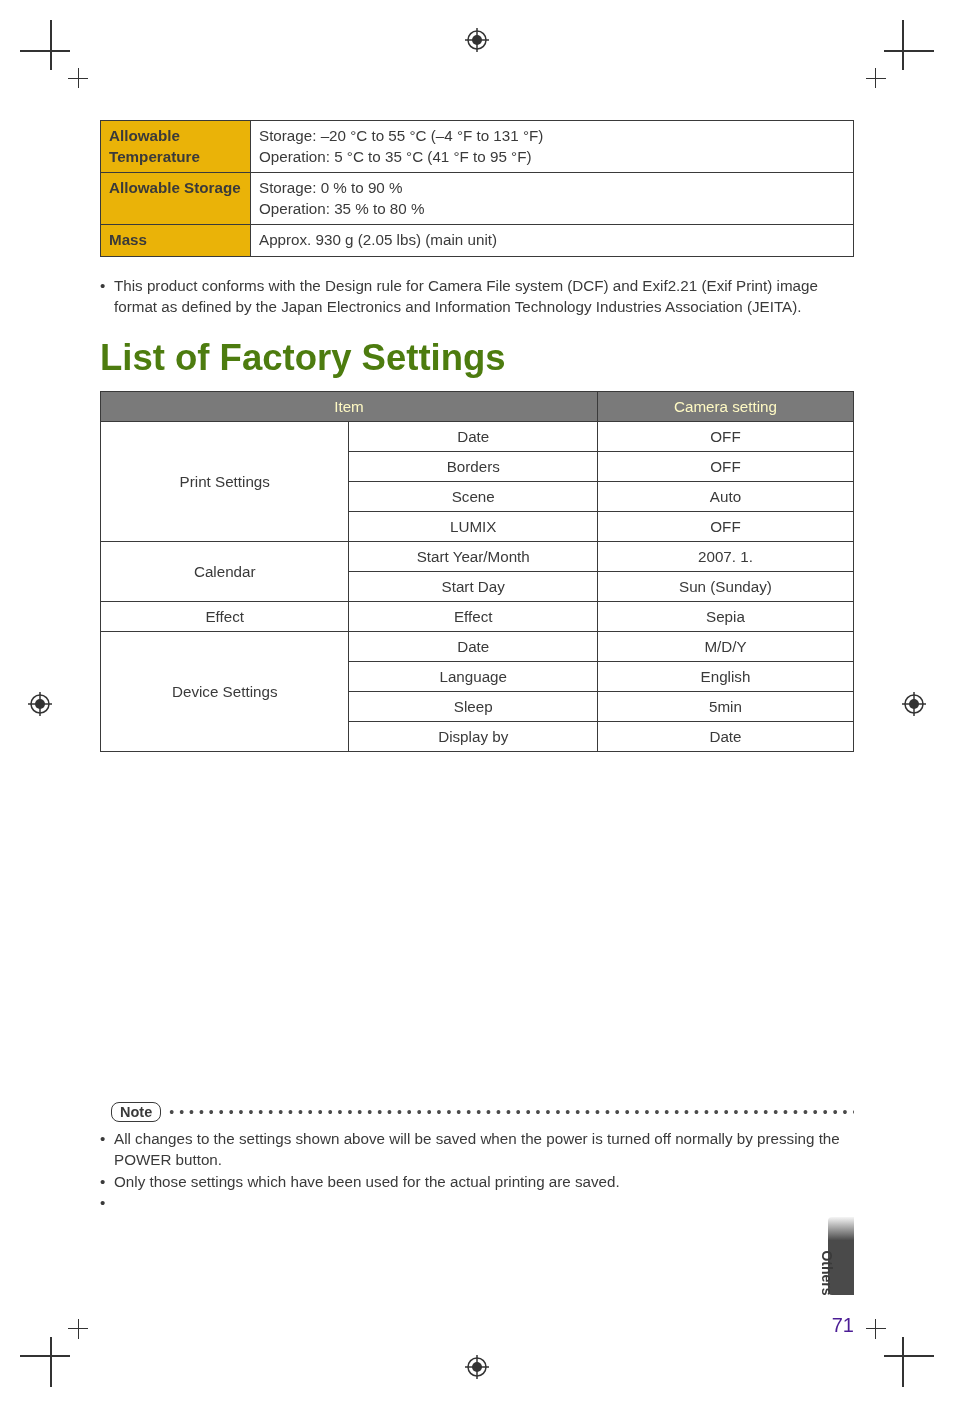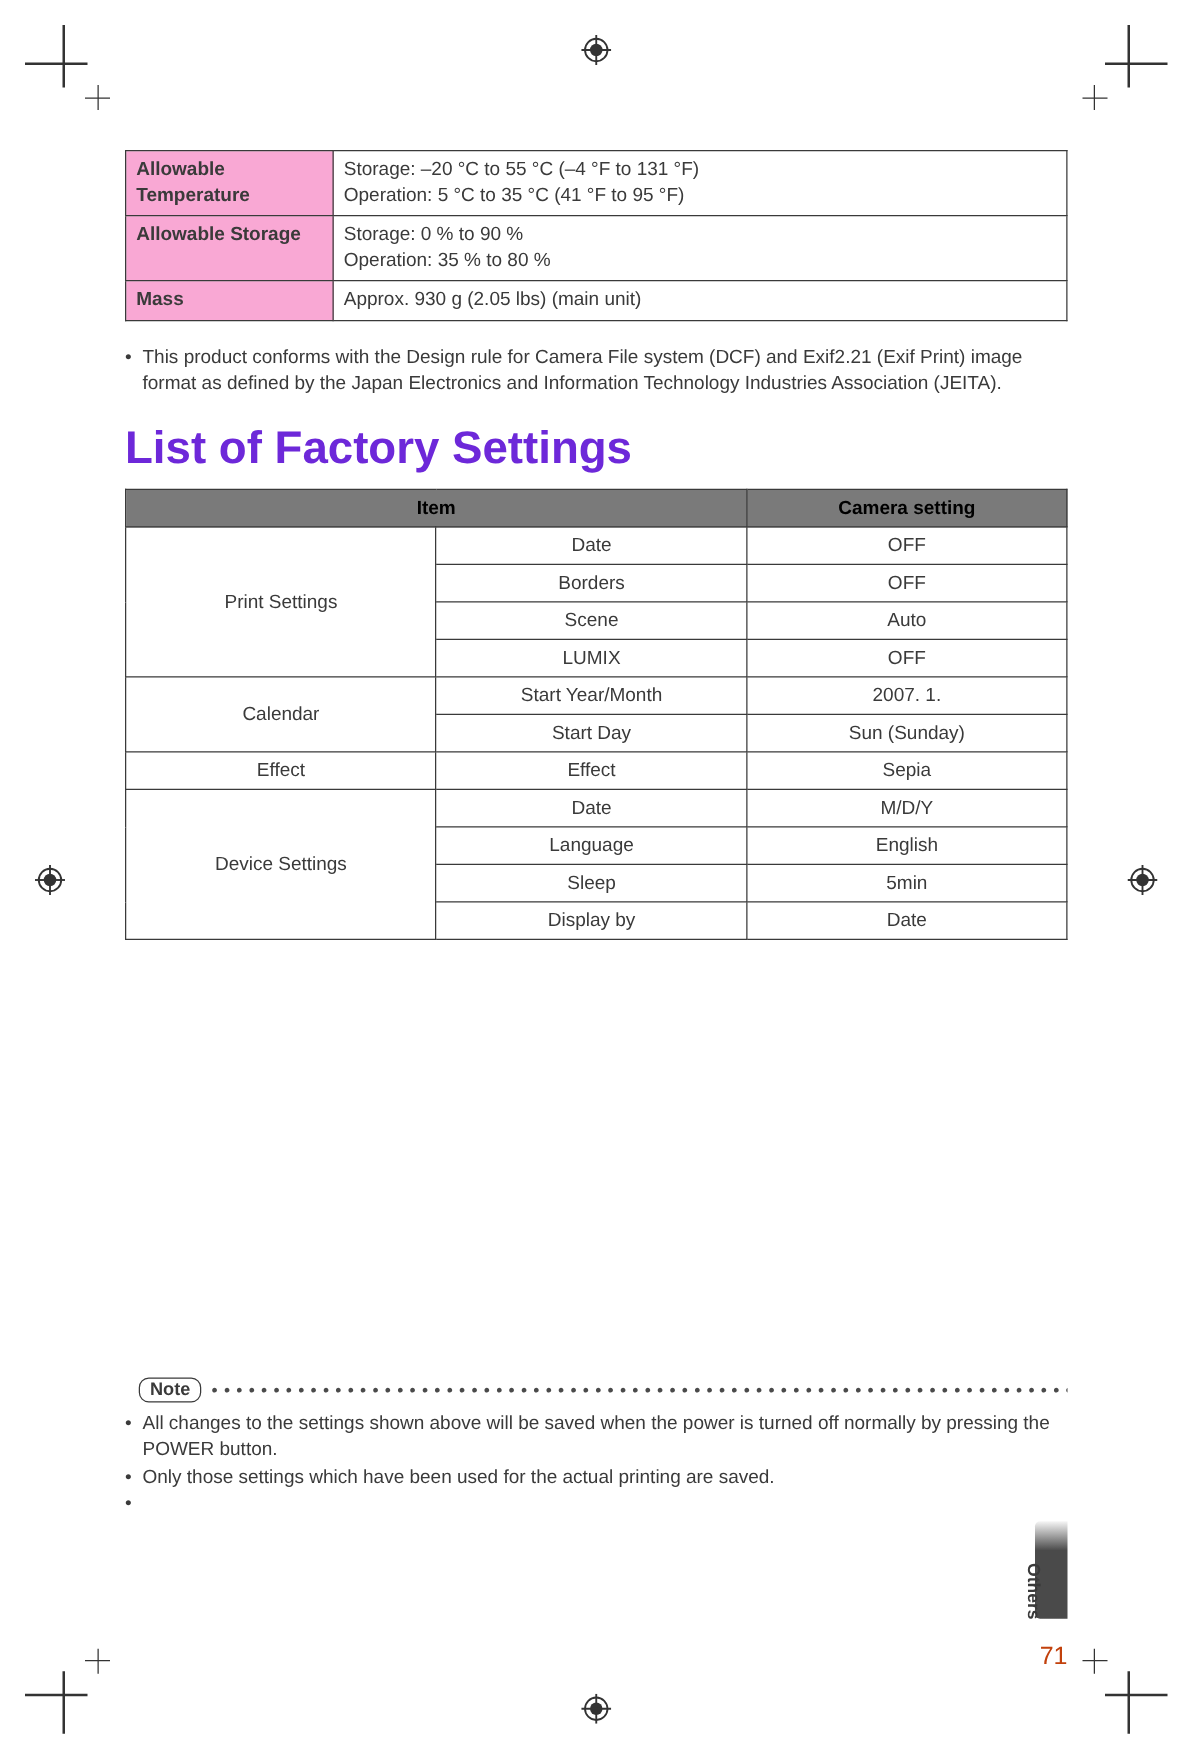--- a/index.html
+++ b/index.html
@@ -46,52 +46,52 @@
       font-size: 15.2px;
     }
     table.spec td, table.spec th {
       border: 1px solid #3a3a3a;
       padding: 5px 8px;
       text-align: left;
       vertical-align: top;
       line-height: 1.35;
     }
     table.spec th {
-      background: #f9a8d4;
+      background: #eab308;
       font-weight: bold;
       font-size: 15.2px;
-      width: 166px;
+      width: 150px;
     }
     .bullet-para {
       font-size: 15.2px;
       line-height: 1.4;
       margin-bottom: 20px;
     }
     .bullet-para .row { display: flex; }
     .bullet-para .dot { width: 14px; flex-shrink: 0; }
     h1.title {
       font-size: 36.5px;
       font-weight: bold;
-      color: #6d28d9;
+      color: #4d7c0f;
       margin-bottom: 12px;
     }
     table.factory {
       width: 100%;
       border-collapse: collapse;
       font-size: 15.2px;
     }
     table.factory th, table.factory td {
       border: 1px solid #3a3a3a;
       padding: 6px 8px;
       text-align: center;
     }
     table.factory th {
       background: #7a7a7a;
-      color: #000000;
-      font-weight: bold;
+      color: #fef9c3;
+      font-weight: normal;
     }
     .note-row {
       display: flex;
       align-items: center;
       margin-top: 350px;
       margin-bottom: 6px;
       margin-left: 11px;
     }
     .note-chip {
       border: 1px solid #3a3a3a;
@@ -125,21 +125,21 @@
       font-weight: bold;
       color: #3a3a3a;
       width: 60px;
       text-align: center;
     }
     .page-num {
       position: absolute;
       right: 100px;
       bottom: 70px;
       font-size: 20px;
-      color: #c2410c;
+      color: #4c1d95;
     }
   </style>
 </head>
 <body>
 
 <div class="crop-mark crop-tl-v"></div>
 <div class="crop-mark crop-tl-h"></div>
 <div class="crop-mark crop-tl-v2"></div>
 <div class="crop-mark crop-tl-h2"></div>
 <div class="crop-mark crop-tr-v"></div>

